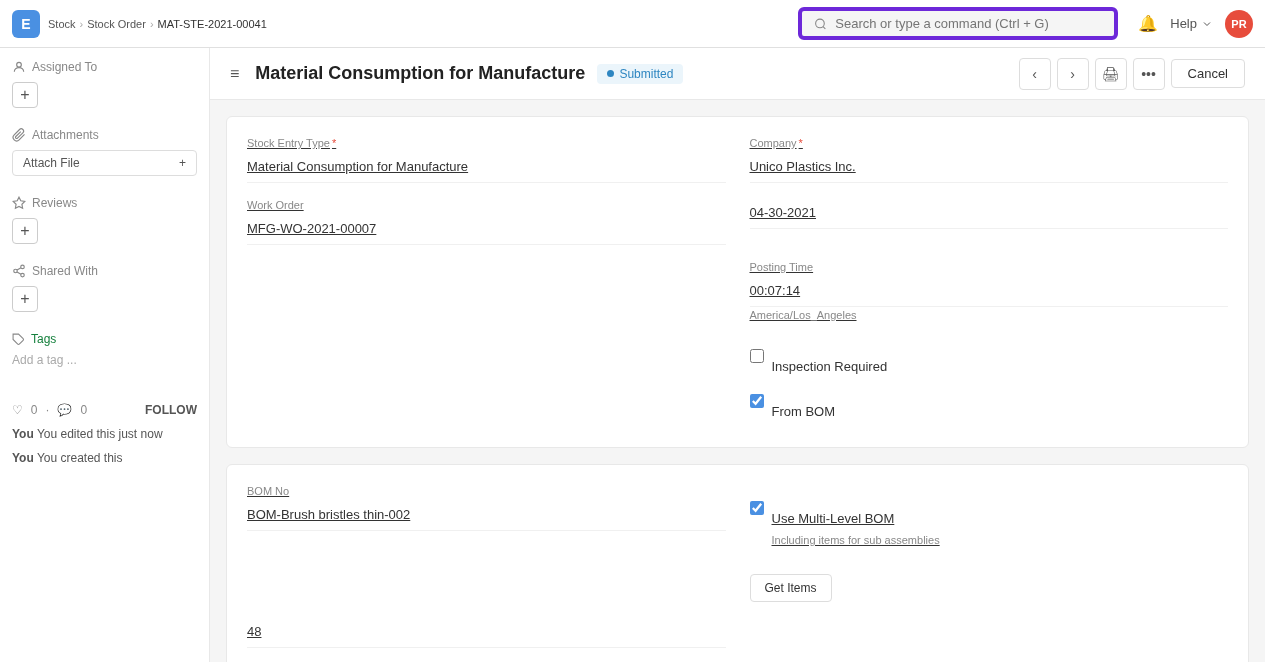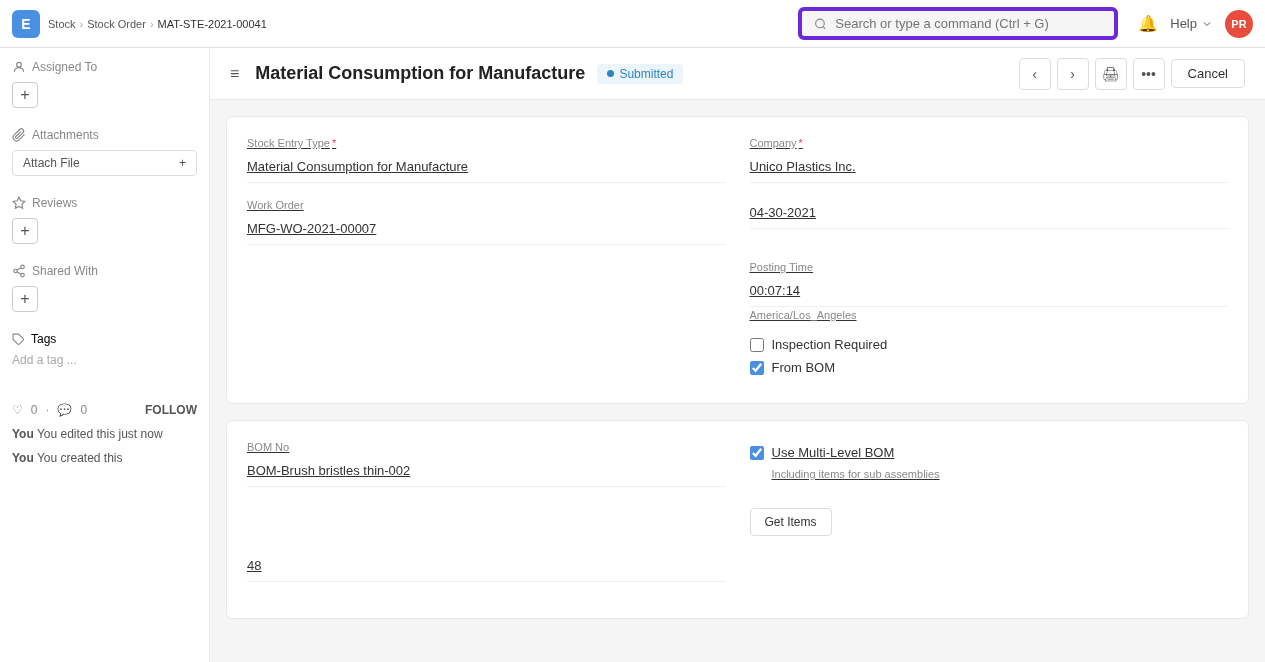--- a/index.html
+++ b/index.html
@@ -43,21 +43,21 @@
       display: flex; align-items: center; justify-content: center; cursor: pointer; font-size: 16px; color: #555;
     }
     .attach-file-btn {
       display: flex; align-items: center; gap: 0; border: 1px solid #ddd; background: #fff;
       border-radius: 4px; padding: 5px 10px; font-size: 12px; color: #555; cursor: pointer; width: 100%;
     }
     .likes-row { display: flex; align-items: center; gap: 8px; font-size: 12px; color: #888; margin-bottom: 8px; }
     .follow-btn { font-size: 12px; color: #555; font-weight: 600; cursor: pointer; margin-left: auto; padding-left: 16px; }
     .activity-text { font-size: 12px; color: #555; line-height: 1.5; }
     .activity-text strong { font-weight: 600; }
-    .tags-row { display: flex; align-items: center; gap: 6px; font-size: 12px; color: #000000; margin-bottom: 6px; }
+    .tags-row { display: flex; align-items: center; gap: 6px; font-size: 12px; color: #15803d; margin-bottom: 6px; }
     .add-tag { font-size: 12px; color: #aaa; cursor: pointer; }
 
     
     .content-area { flex: 1; overflow-y: auto; background: #f5f5f5; }
     
     
     .page-header {
       display: flex; align-items: center; background: #fff; border-bottom: 1px solid #e8e8e8;
       padding: 0 20px; height: 52px; gap: 12px;
     }
@@ -83,21 +83,21 @@
       background: #fff; border: 1px solid #e8e8e8; border-radius: 6px; margin: 16px; padding: 20px;
     }
     .form-row { display: grid; grid-template-columns: 1fr 1fr; gap: 24px; margin-bottom: 16px; text-decoration: underline; }
     .form-group { display: flex; flex-direction: column; }
     .form-label { font-size: 11px; color: #888; margin-bottom: 4px; display: flex; align-items: center; gap: 2px; }
     .required-star { color: #e74c3c; }
     .form-value { font-size: 13px; color: #333; padding: 6px 0; border-bottom: 1px solid #f0f0f0; min-height: 30px; }
     .timezone-label { font-size: 11px; color: #888; margin-top: 2px; }
     .checkbox-row { display: flex; align-items: center; gap: 8px; margin-bottom: 8px; }
     .checkbox-input { width: 14px; height: 14px; cursor: pointer; accent-color: #4a90e2; }
-    .checkbox-label { font-size: 13px; color: #333; }
+    .checkbox-label { font-size: 13px; color: #333; margin-top: 22px; }
     .get-items-btn {
       padding: 6px 14px; background: #fff; border: 1px solid #ddd; border-radius: 4px;
       font-size: 12px; color: #333; cursor: pointer; margin-top: 8px;
     }
   </style>
 </head>
 <body>
 
 <div class="top-nav">
   <div class="nav-logo">E</div>

